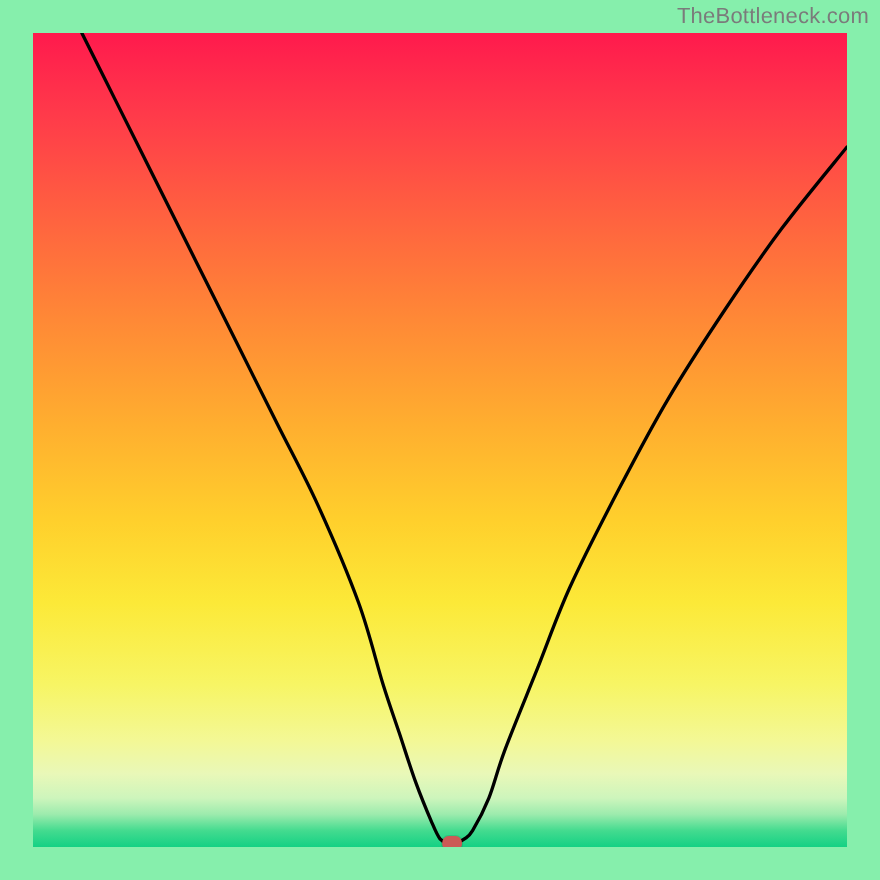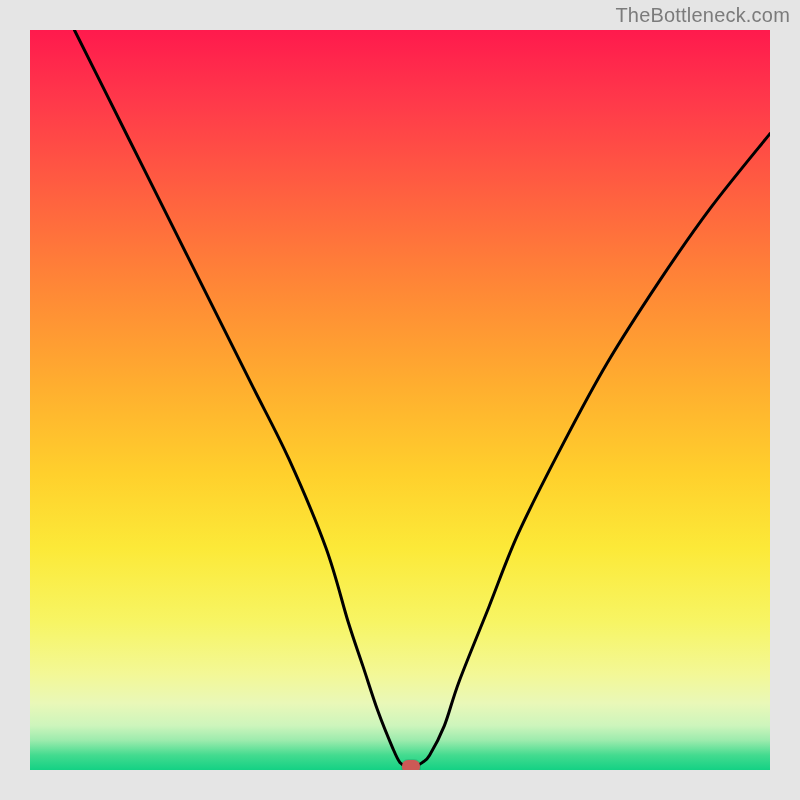--- a/index.html
+++ b/index.html
@@ -10,21 +10,21 @@
     background: #000;
     overflow: hidden;
     font-family: Arial, Helvetica, sans-serif;
   }
   .frame {
     position: absolute;
     top: 0;
     left: 0;
     width: 800px;
     height: 800px;
-    background: #e5e5e5;
+    background: #86efac;
   }
   .plot {
     position: absolute;
     top: 30px;
     left: 30px;
     width: 740px;
     height: 740px;
     overflow: hidden;
   }
   .gradient {

